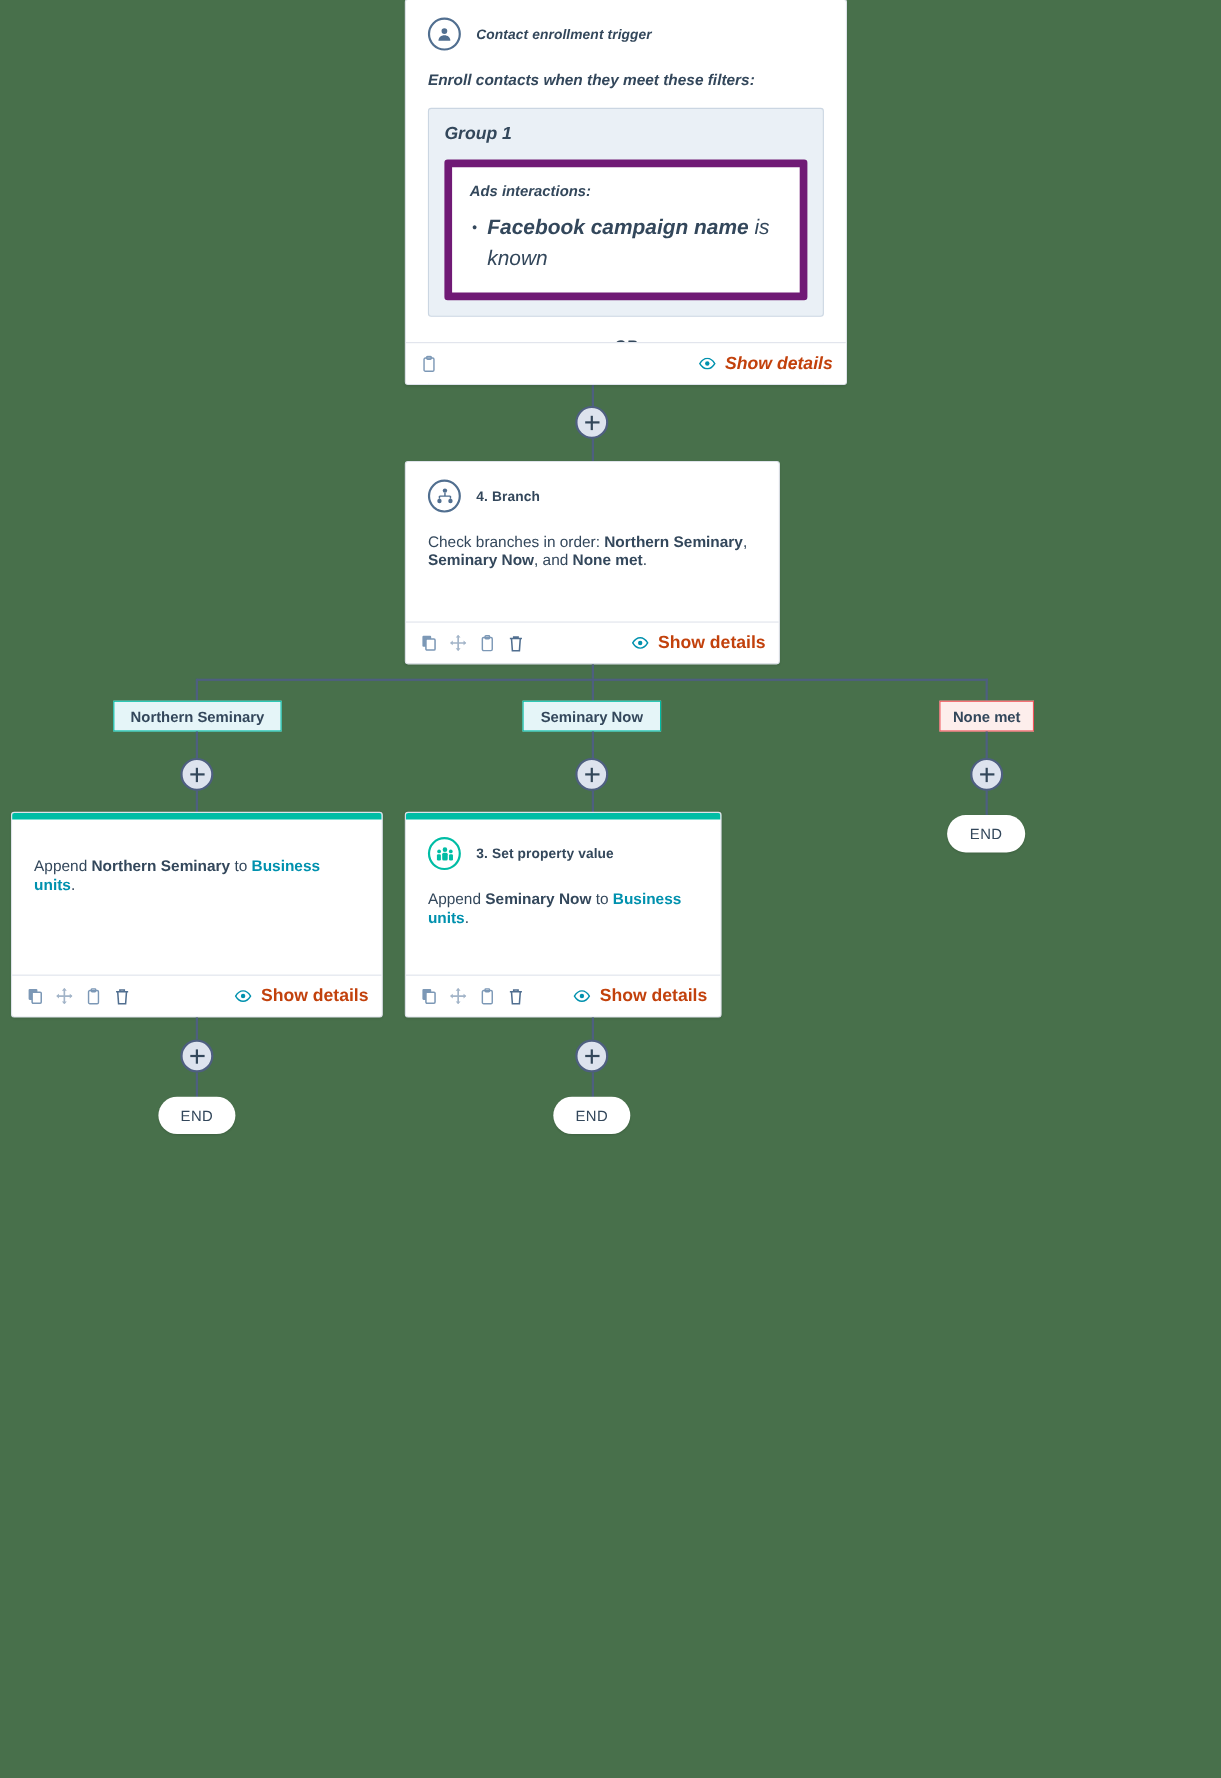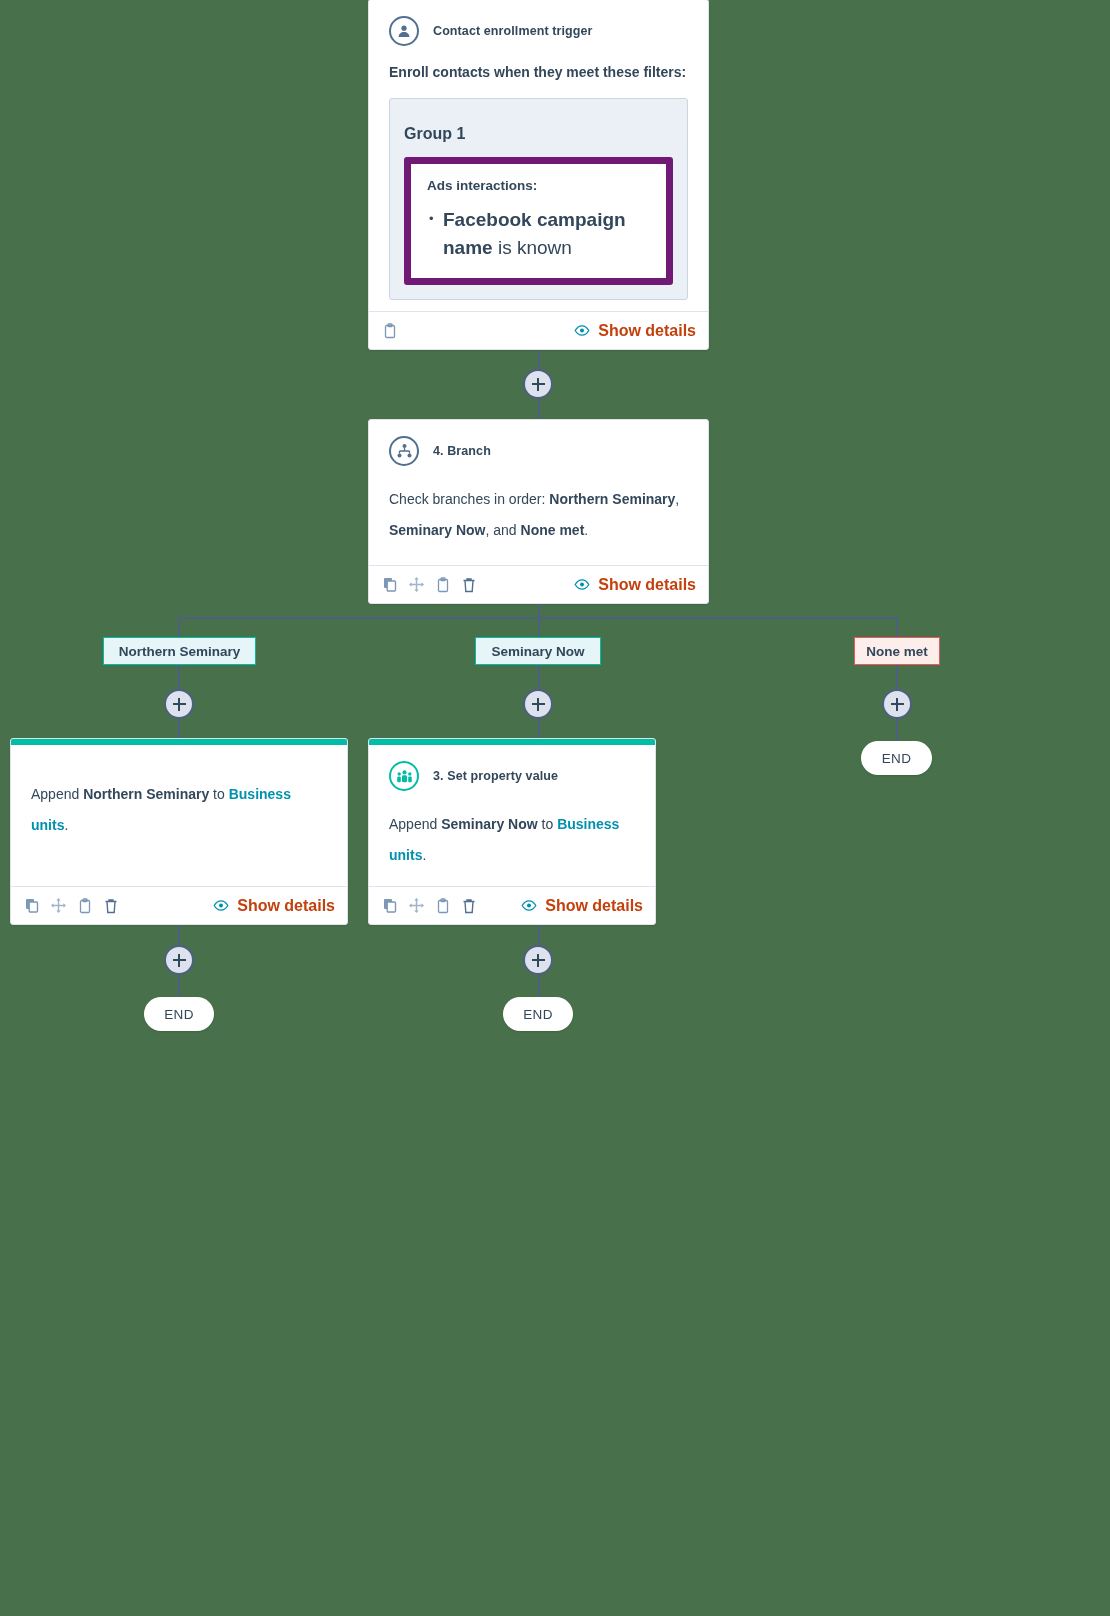--- a/index.html
+++ b/index.html
@@ -25,21 +25,21 @@
     box-shadow: 0 1px 2px rgba(0,0,0,.08);
     overflow: hidden;
   }
   .card-accent { height: 6px; width: 100%; background: #00bda5; }
   .card-body { padding: 16px 20px 10px 20px; }
   .card-head { display: flex; align-items: center; gap: 14px; }
   .card-title {
     font-size: 12.5px; font-weight: bold; color: #33475b; letter-spacing: .1px;
   }
   .card-desc {
-    margin-top: 18px; font-size: 14px; line-height: 31px; color: #33475b;
+    margin-top: 18px; font-size: 14px; line-height: 17px; color: #33475b;
   }
   .card-desc b { font-weight: bold; color: #33475b; }
   .card-desc .lnk { color: #0091ae; font-weight: bold; }
 
   .card-foot {
     border-top: 1px solid #dfe3eb;
     height: 38px;
     display: flex; align-items: center; justify-content: space-between;
     padding: 0 12px 0 14px;
   }
@@ -61,21 +61,21 @@
 
   
   .trigger-lead {
     margin-top: 18px; font-size: 14px; font-weight: bold; color: #33475b;
   }
   .group-box {
     margin-top: 18px;
     background: #eaf0f6;
     border: 1px solid #cbd6e2;
     border-radius: 3px;
-    padding: 26px 14px 14px 14px;
+    padding: 14px 14px 14px 14px;
   }
   .group-title { font-size: 16px; font-weight: bold; color: #33475b; }
   .filter-box {
     margin-top: 14px;
     background: #ffffff;
     border: 7px solid #701a75;
     border-radius: 3px;
     padding: 14px 16px 16px 16px;
   }
   .filter-head { font-size: 13.5px; font-weight: bold; color: #33475b; }
@@ -138,21 +138,21 @@
   svg { display: block; }
 </style>
 </head>
 <body>
 
 <div id="canvas">
 
   <div class="vline" style="left:538px; top:350px; height:20px;"></div>
   <div class="vline" style="left:538px; top:399px; height:20px;"></div>
 
-  <div class="card" style="left:368px; top:-1px; width:341px; height:351px;">
+  <div class="card" style="left:368px; top:-1px; width:402px; height:351px;font-style:italic;">
     <div class="card-body" style="padding-bottom:0;">
       <div class="card-head">
         <span class="step-icon">
           <svg width="16" height="16" viewBox="0 0 16 16">
             <circle cx="8" cy="5.2" r="2.6" fill="#516f90"></circle>
             <path d="M2.6 14c0-3 2.4-5 5.4-5s5.4 2 5.4 5z" fill="#516f90"></path>
           </svg>
         </span>
         <span class="card-title">Contact enrollment trigger</span>
       </div>

